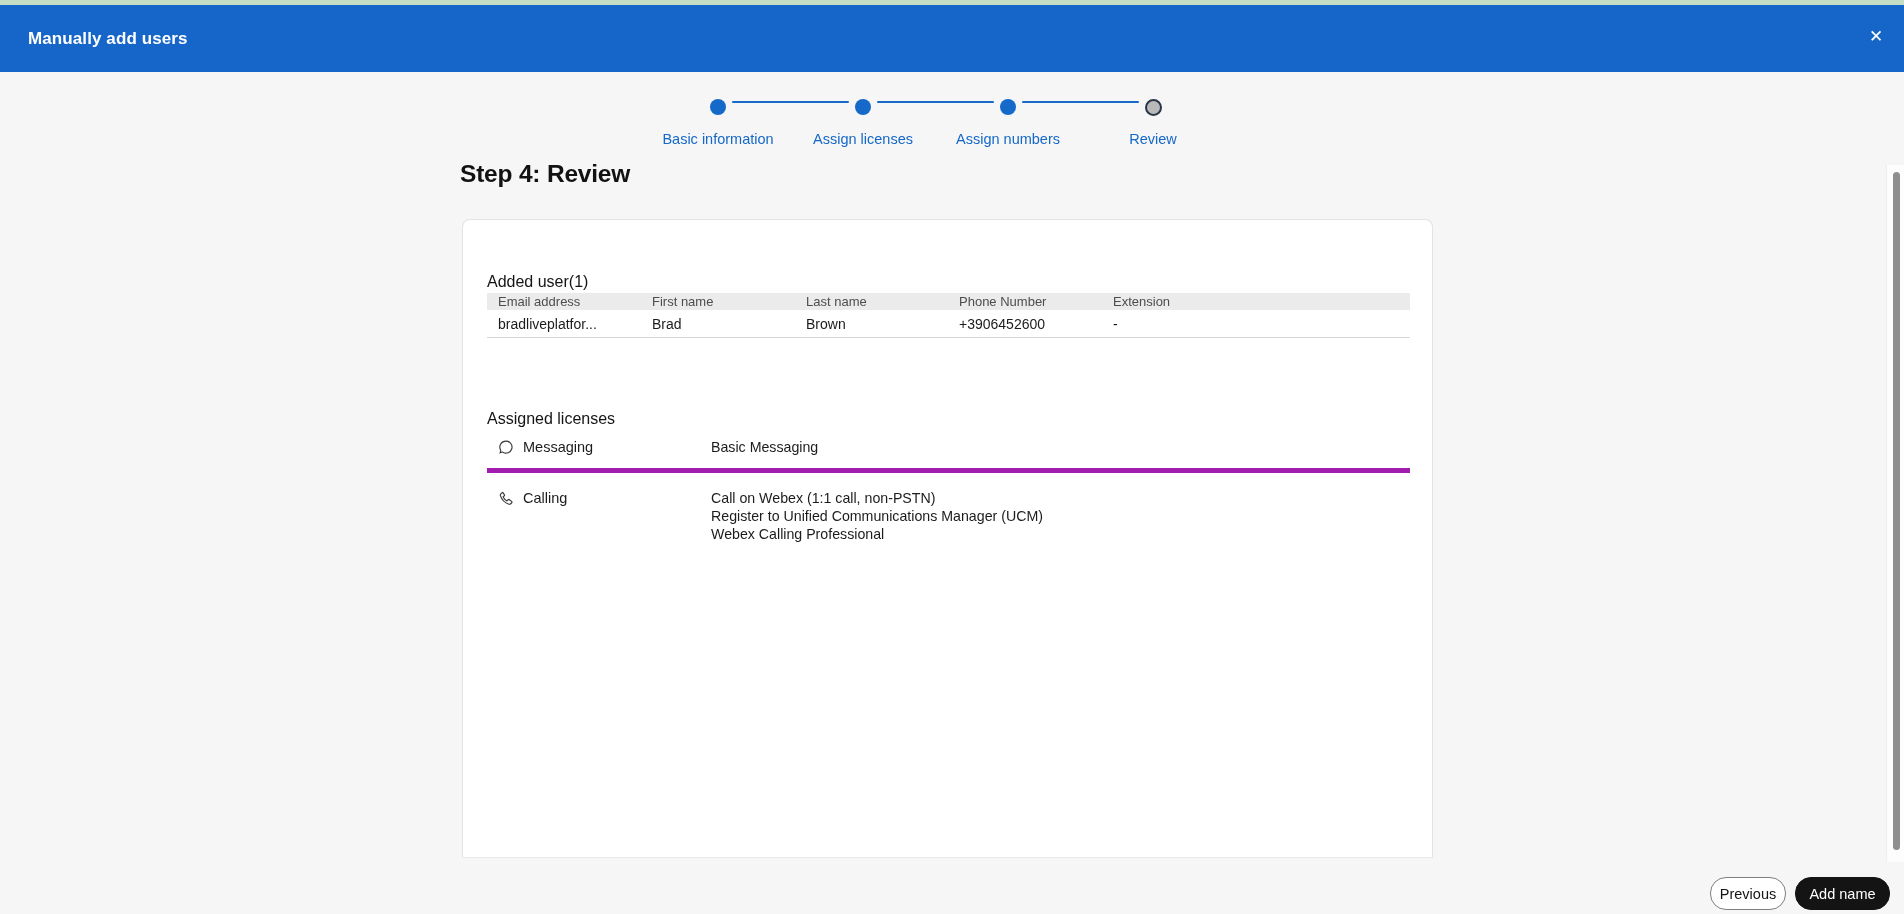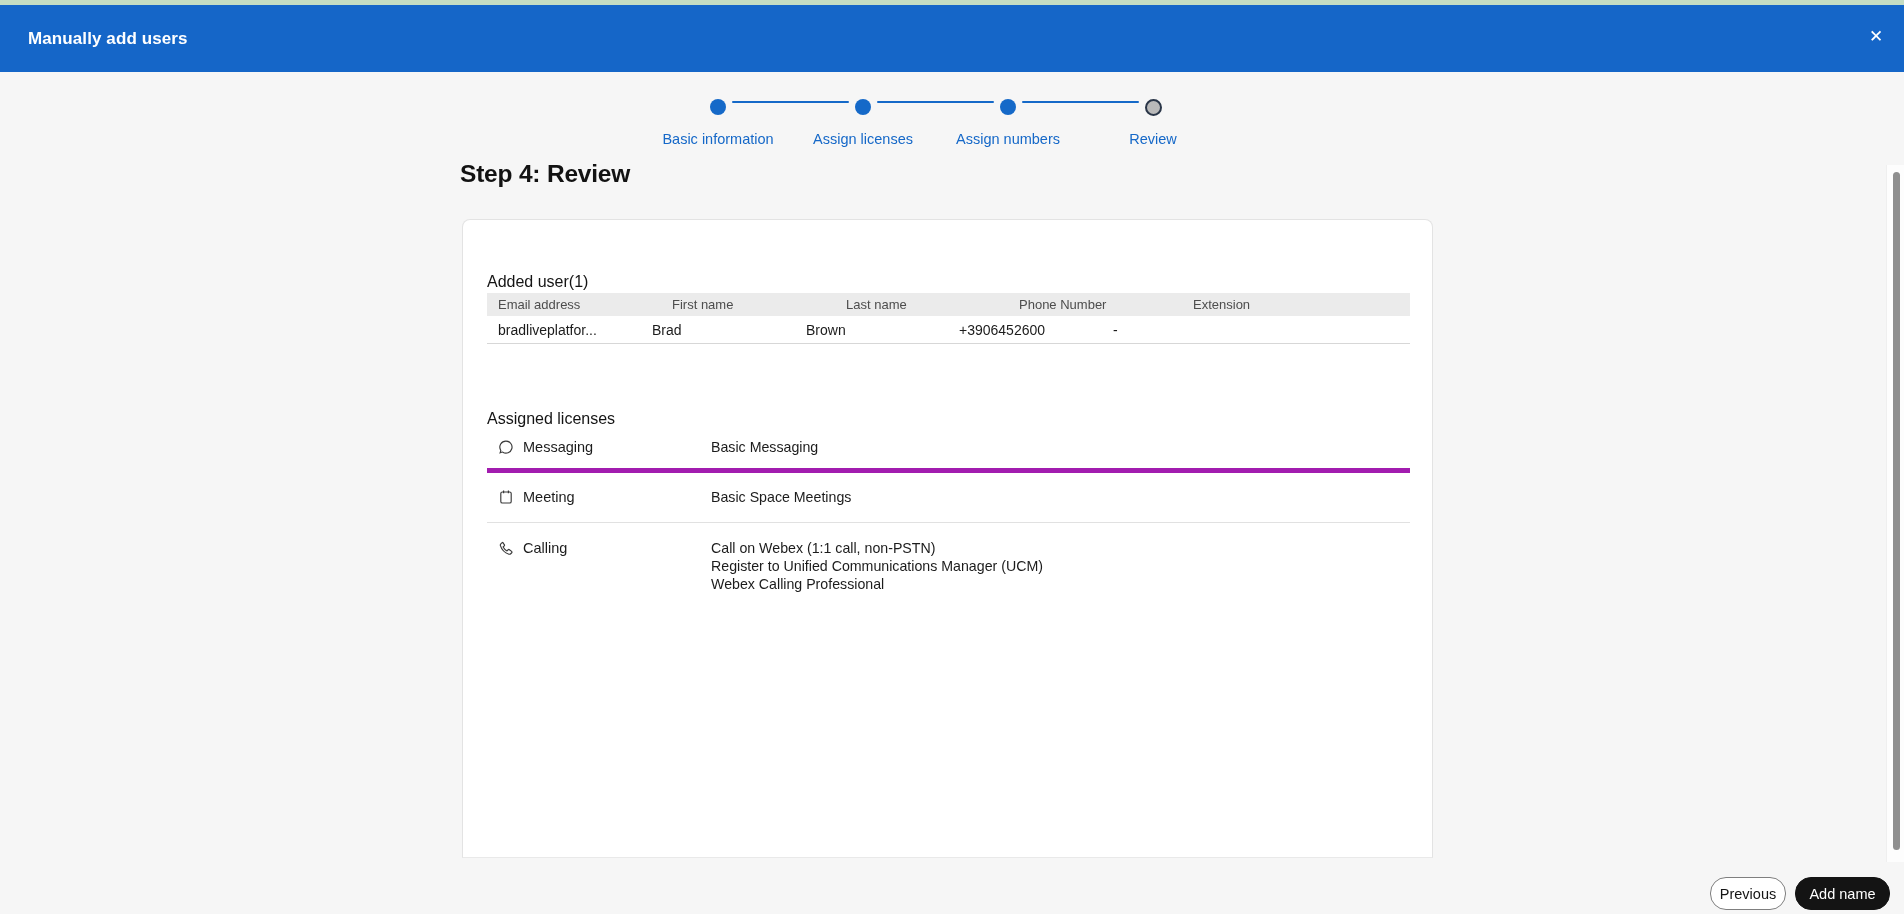--- a/index.html
+++ b/index.html
@@ -56,21 +56,21 @@
     background:#ffffff; border:1px solid #e3e3e3;
     border-radius:8px 8px 0 0; border-bottom:1px solid #e9e9e9;
   }
   .section-title { position:absolute; left:24px; font-size:16px; color:#141414; }
   .added-users-title { top:53px; }
   .licenses-title { top:190px; }
 
   
   .users-table { position:absolute; left:24px; top:73px; width:923px; font-size:14px; }
   .t-row { display:flex; width:100%; }
-  .t-head { background:#ebebeb; height:23px; align-items:center;gap:20px; }
+  .t-head { background:#ebebeb; height:17px; align-items:center; }
   .t-head .t-cell { font-size:13px; color:#4d4d4d; }
   .t-body { height:28px; align-items:center; border-bottom:1px solid #d7d7d7; color:#1b1b1b; }
   .t-cell { padding-left:11px; overflow:hidden; white-space:nowrap; }
   .c0 { width:154px; } .c1 { width:154px; } .c2 { width:153px; } .c3 { width:154px; } .c4 { flex:1; }
 
   
   .license-list { position:absolute; left:24px; top:206px; width:923px; }
   .license-row { display:flex; align-items:flex-start; }
   .license-row.r0 { height:47px; padding-top:13px; border-bottom:5px solid #a21caf; }
   .license-row.r1 { height:50px; padding-top:16px; border-bottom:1px solid #e1e1e1; }
@@ -169,35 +169,20 @@
             <path d="M8 2.1a6 6 0 1 1-3.2 11.06c-.2-.12-.45-.16-.67-.08l-2.02.66.63-1.93c.08-.24.04-.5-.09-.71A6 6 0 0 1 8 2.1z"></path>
           </svg>
         </span>
         <span class="license-name">Messaging</span>
       </div>
       <div class="license-values">
         <div>Basic Messaging</div>
       </div>
     </div>
 
-    <div class="license-row r1">
-      <div class="license-label-col">
-        <span class="license-icon">
-          <svg width="16" height="16" viewBox="0 0 16 16" fill="none" stroke="#3a3a3a" stroke-width="1.15">
-            <rect x="2.8" y="3" width="10.4" height="11" rx="1.6"></rect>
-            <line x1="5.6" y1="1.6" x2="5.6" y2="4.2"></line>
-            <line x1="10.4" y1="1.6" x2="10.4" y2="4.2"></line>
-          </svg>
-        </span>
-        <span class="license-name">Meeting</span>
-      </div>
-      <div class="license-values">
-        <div>Basic Space Meetings</div>
-      </div>
-    </div>
 
     <div class="license-row r2">
       <div class="license-label-col">
         <span class="license-icon">
           <svg width="16" height="16" viewBox="0 0 16 16" fill="none" stroke="#3a3a3a" stroke-width="1.15" stroke-linecap="round" stroke-linejoin="round">
             <path d="M4.6 2.4 6.3 4.6c.3.38.26.92-.08 1.26L5.1 7c.9 1.7 2.2 3 3.9 3.9l1.15-1.13c.34-.34.88-.38 1.26-.08l2.2 1.7c.44.34.48.99.09 1.38l-.95.95c-.48.48-1.18.67-1.83.46-4.04-1.3-7.22-4.48-8.52-8.52-.2-.65-.02-1.35.46-1.83l.95-.95c.4-.4 1.04-.35 1.38.09z"></path>
           </svg>
         </span>
         <span class="license-name">Calling</span>
       </div>

